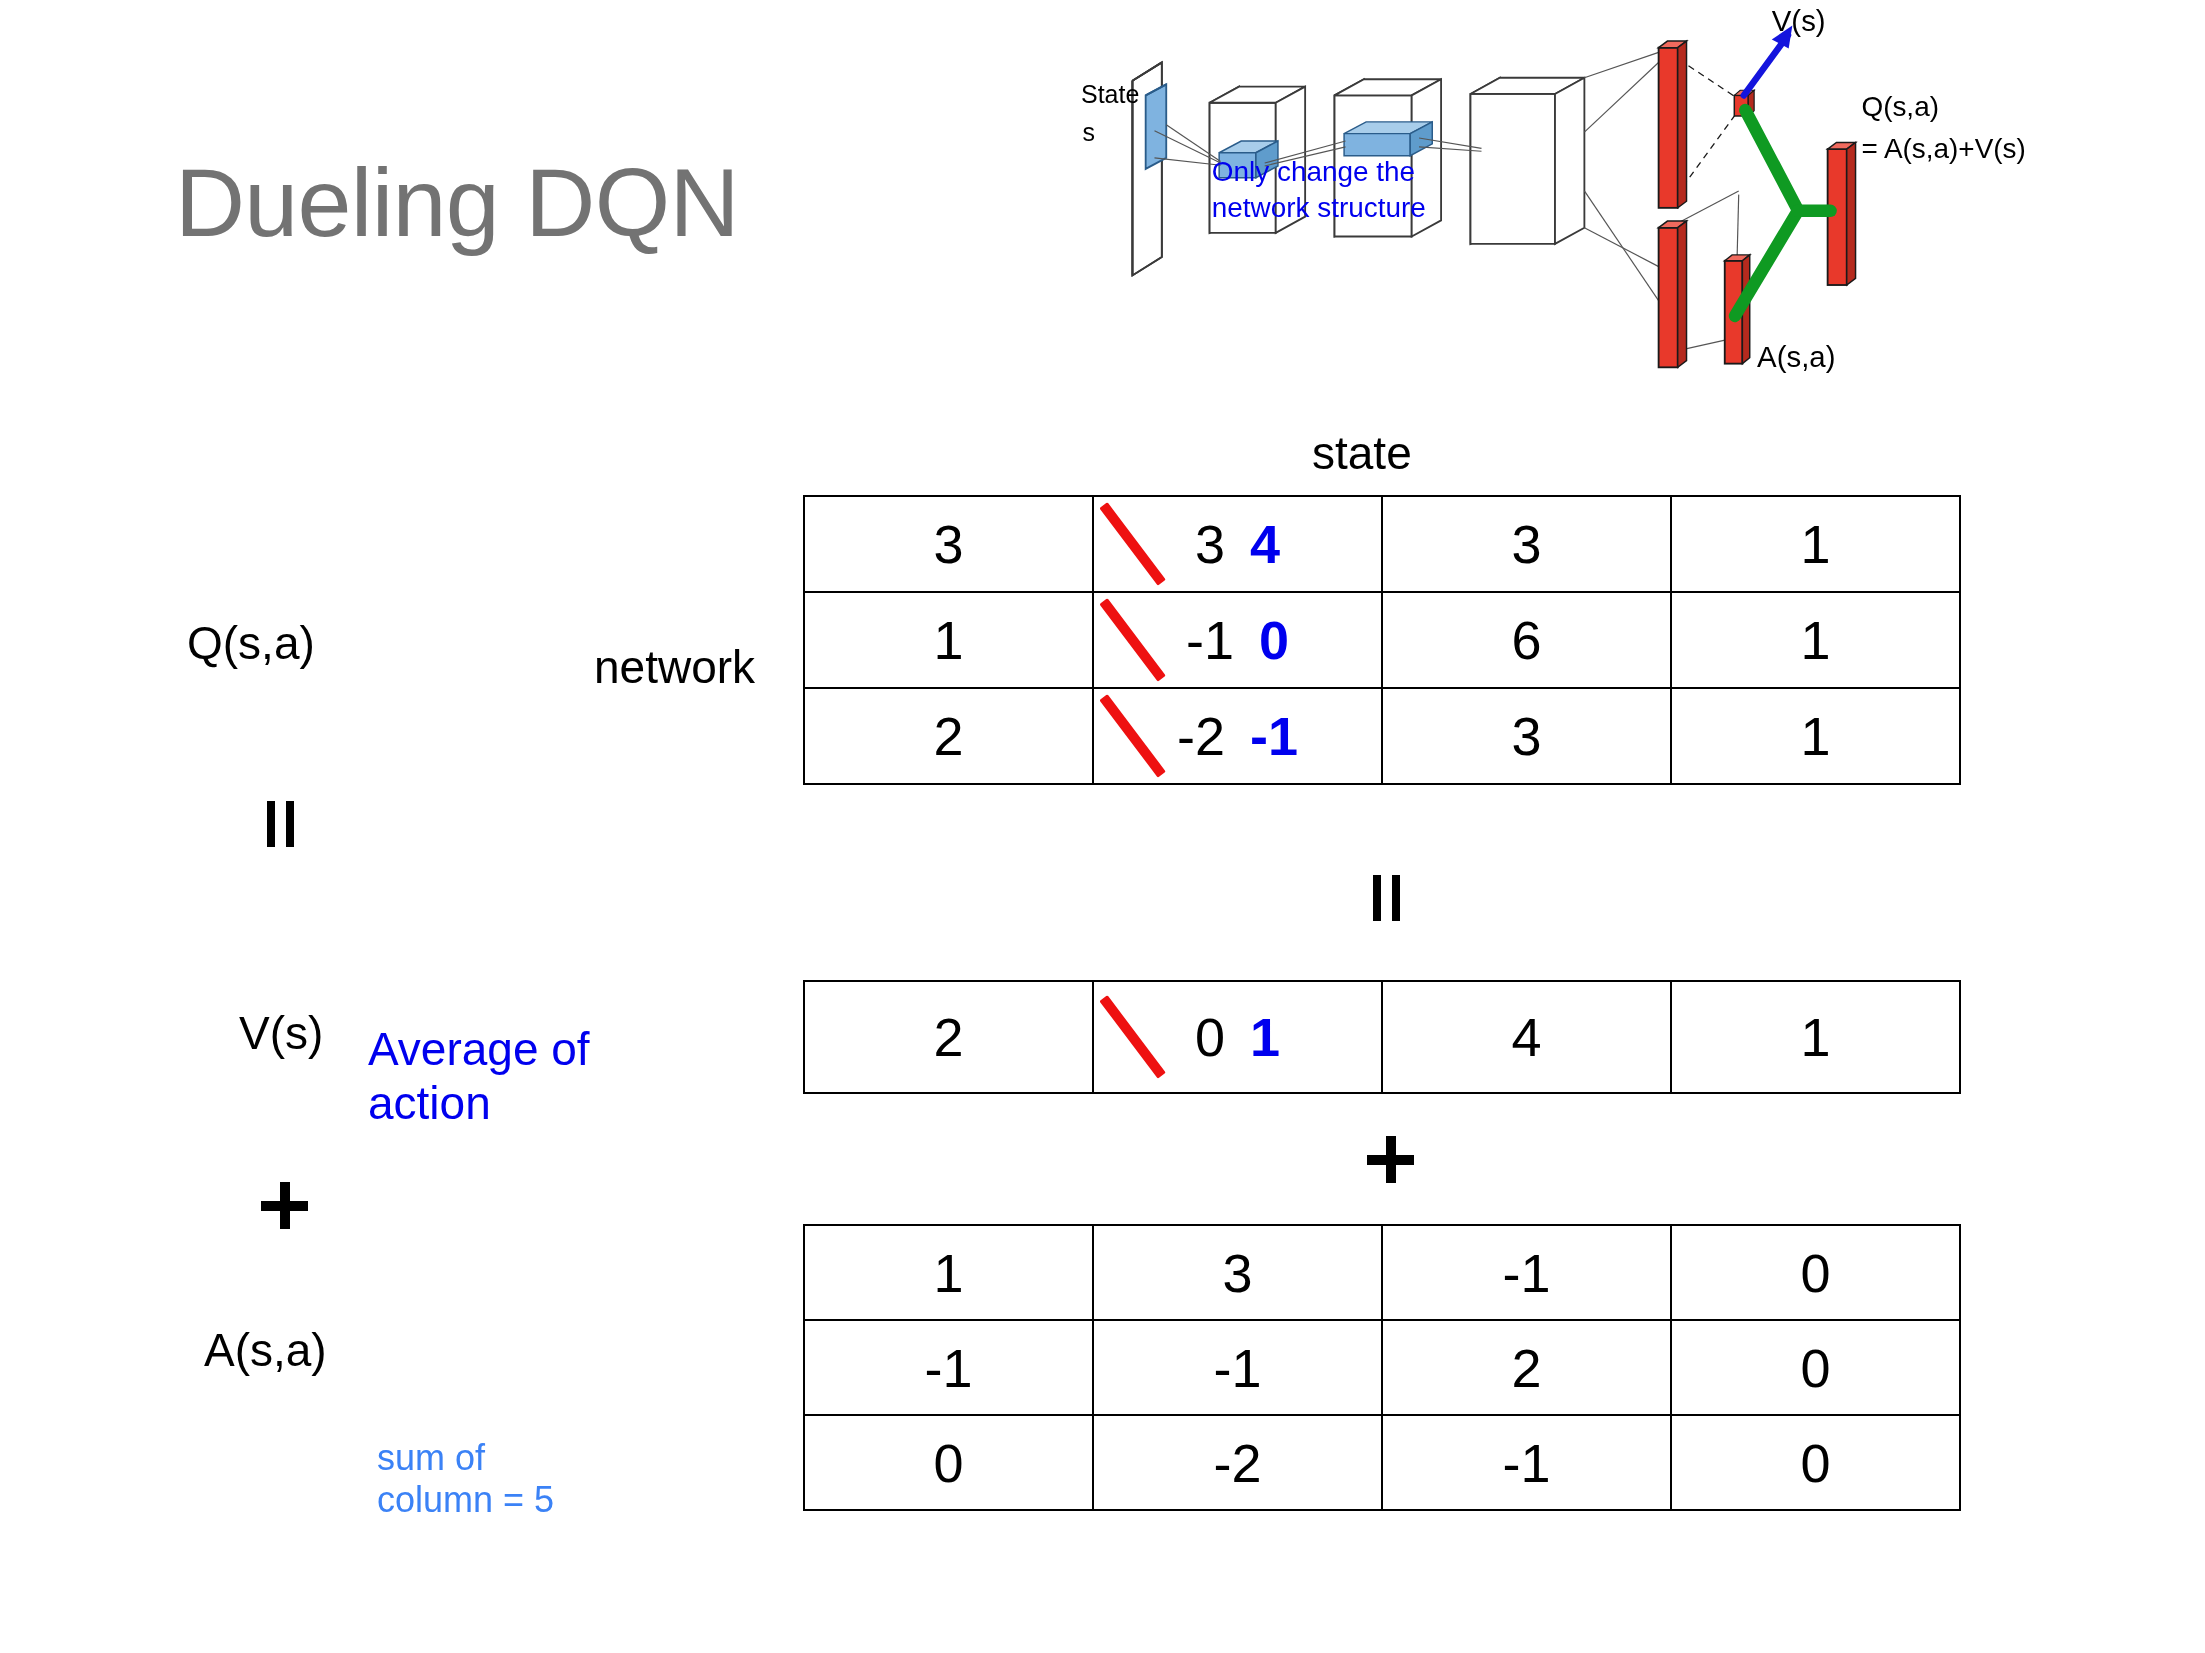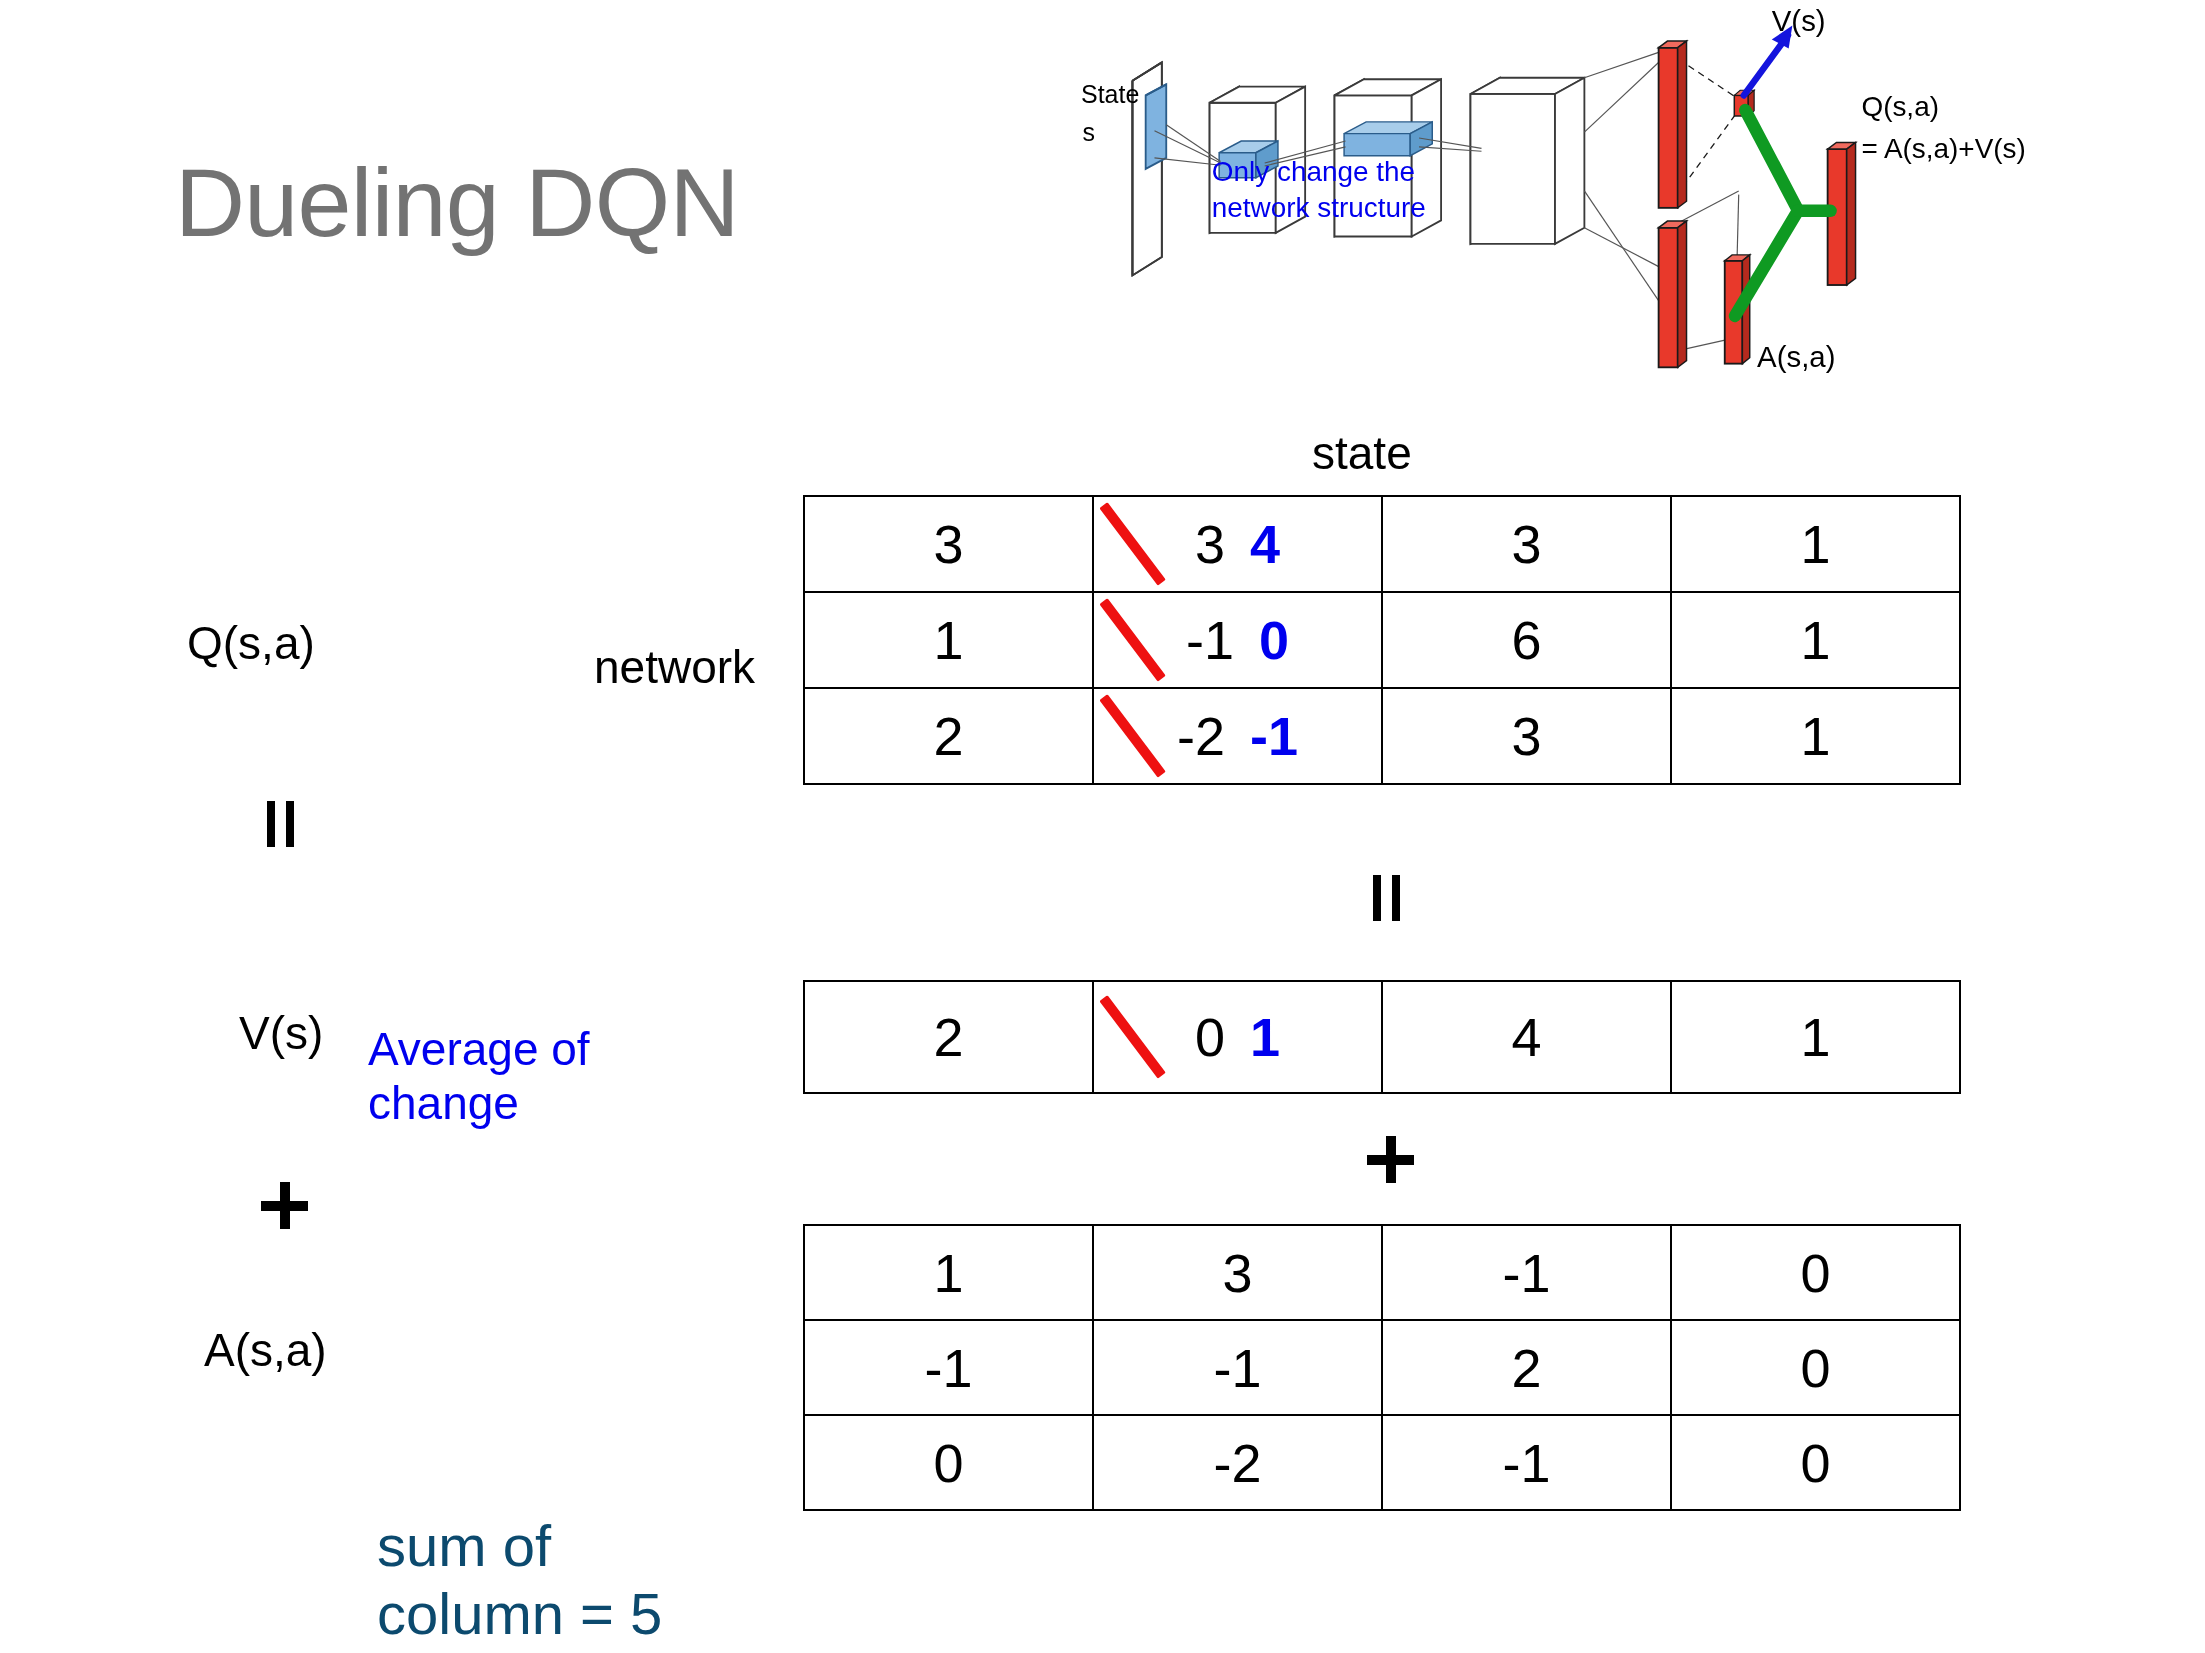--- a/index.html
+++ b/index.html
@@ -51,21 +51,21 @@
   .eqsym .bar{ position:absolute; background:#000; }
   
   .eq-v .bar1{ left:5.9px;  top:0px; width:8px; height:46px; }
   .eq-v .bar2{ left:25px; top:0px; width:8px; height:46px; }
   
   .plus .bar1{ left:0px;  top:19px; width:47px; height:9.6px; }
   .plus .bar2{ left:19px; top:0px;  width:9.6px; height:47px; }
 
   
   #note-average{ left:368px; top:1022px; font-size:46px; color:#0000ee; line-height:1.18; }
-  #note-sum    { left:377px; top:1512px; font-size:58px; color:#0c4a6e; line-height:1.18; }
+  #note-sum    { left:377px; top:1437px; font-size:36px; color:#3b82f6; line-height:1.18; }
 
   
   .grid{ position:absolute; border-collapse:collapse; table-layout:fixed; }
   .grid td{
     border:2.2px solid #000;
     width:287px;
     padding:0;
     text-align:center;
     vertical-align:middle;
     font-size:54px;
@@ -250,21 +250,21 @@
   <span class="bar bar1"></span>
   <span class="bar bar2"></span>
 </div>
 <div class="abs eqsym plus" id="plus-mid">
   <span class="bar bar1"></span>
   <span class="bar bar2"></span>
 </div>
 
 <div class="abs" id="note-average">
   <div>Average of</div>
-  <div>change</div>
+  <div>action</div>
 </div>
 <div class="abs" id="note-sum">
   <div>sum of</div>
   <div>column = 5</div>
 </div>
 
 <table class="grid" id="q-table">
   <tbody>
       <tr>
     <td>3</td>

